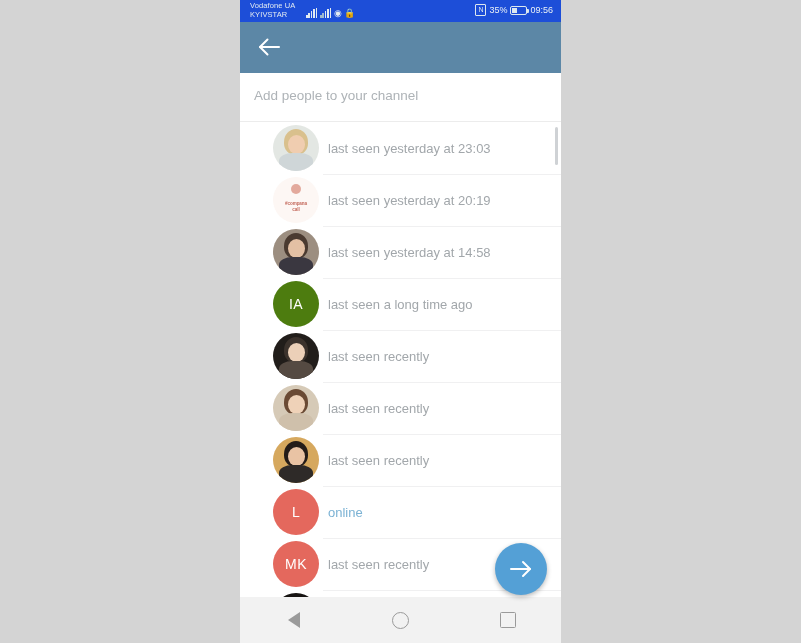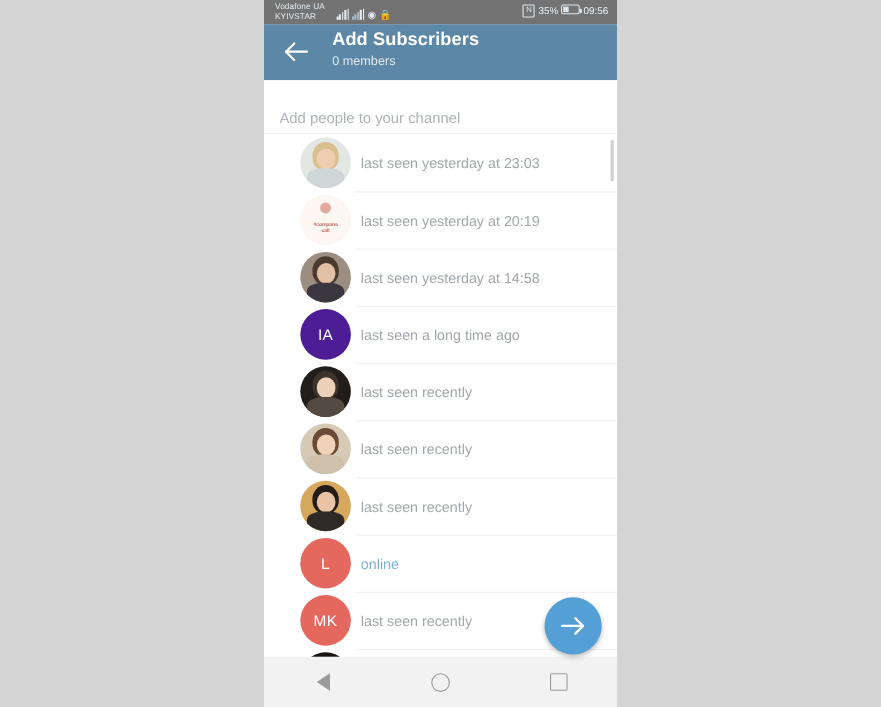--- a/index.html
+++ b/index.html
@@ -20,21 +20,21 @@
     width: 321px;
     height: 643px;
     background: #ffffff;
     overflow: hidden;
   }
 
   
   .statusbar {
     position: relative;
     height: 22px;
-    background: #737373;
+    background: #1d4ed8;
     color: #e8eef3;
     font-size: 8px;
     overflow: hidden;
   }
   .carrier {
     position: absolute;
     left: 10px;
     top: 1px;
     line-height: 9px;
     font-size: 7.5px;
@@ -72,21 +72,21 @@
   .sb-glyph {
     font-size: 9px;
     line-height: 10px;
     color: #e3ebf1;
   }
   .sb-right {
     position: absolute;
     right: 8px;
     top: 4px;
     display: flex;
-    align-items: flex-start;
+    align-items: center;
     gap: 3px;
     font-size: 9px;
     color: #eaf1f6;
     line-height: 12px;
   }
   .nfc-box {
     width: 9px; height: 10px;
     border: 1px solid #dce7ef;
     border-radius: 1px;
     font-size: 7px;
@@ -166,21 +166,20 @@
     position: absolute;
     left: 12px;
     top: 14px;
     right: 30px;
     border: none;
     outline: none;
     background: transparent;
     font-family: "Liberation Sans", sans-serif;
     font-size: 13.5px;
     color: #333;
-    margin-top: 12px;
   }
   .search-input::placeholder { color: #aeb3b7; }
 
   
   .list {
     position: relative;
     height: 476px;
     overflow: hidden;
     background: #fff;
     padding-left: 23px;
@@ -353,24 +352,20 @@
     </div>
   </div>
 
   <div class="appbar">
     <div class="back-btn">
       <svg width="22" height="18" viewBox="0 0 22 18" aria-hidden="true">
         <path d="M9.5 1.5 L2 9 L9.5 16.5" fill="none" stroke="#ffffff" stroke-width="2" stroke-linecap="round" stroke-linejoin="round"></path>
         <path d="M2 9 L21 9" fill="none" stroke="#ffffff" stroke-width="2" stroke-linecap="round"></path>
       </svg>
     </div>
-    <div class="title-wrap">
-      <div class="appbar-title">Add Subscribers</div>
-      <div class="appbar-sub">0 members</div>
-    </div>
   </div>
 
   <div class="searchbar">
     <input class="search-input" type="text" placeholder="Add people to your channel" style="">
   </div>
 
   <div class="list">
     <div id="rows">
         <div class="row">
           <div class="avatar" style="background: rgb(227, 231, 227);">
@@ -396,21 +391,21 @@
           <div class="avatar" style="background: rgb(156, 142, 128);">
             <div class="ph">
               <div class="hair" style="left:11px;top:4px;width:24px;height:26px;background:#4a3a30"></div>
               <div class="face" style="left:15px;top:10px;width:17px;height:19px;background:#e3c0a4"></div>
               <div class="body" style="left:6px;top:28px;width:34px;height:20px;background:#3a3740"></div>
             </div>
           </div>
           <div class="status">last seen yesterday at 14:58</div>
         </div>
         <div class="row">
-          <div class="avatar" style="background: #4c1d95;">IA</div>
+          <div class="avatar" style="background: #4d7c0f;">IA</div>
           <div class="status">last seen a long time ago</div>
         </div>
         <div class="row">
           <div class="avatar" style="background: rgb(33, 29, 26);">
             <div class="ph">
               <div class="hair" style="left:11px;top:4px;width:24px;height:26px;background:#3b322c"></div>
               <div class="face" style="left:15px;top:10px;width:17px;height:19px;background:#ecd0b8"></div>
               <div class="body" style="left:6px;top:28px;width:34px;height:20px;background:#554a42"></div>
             </div>
           </div>

